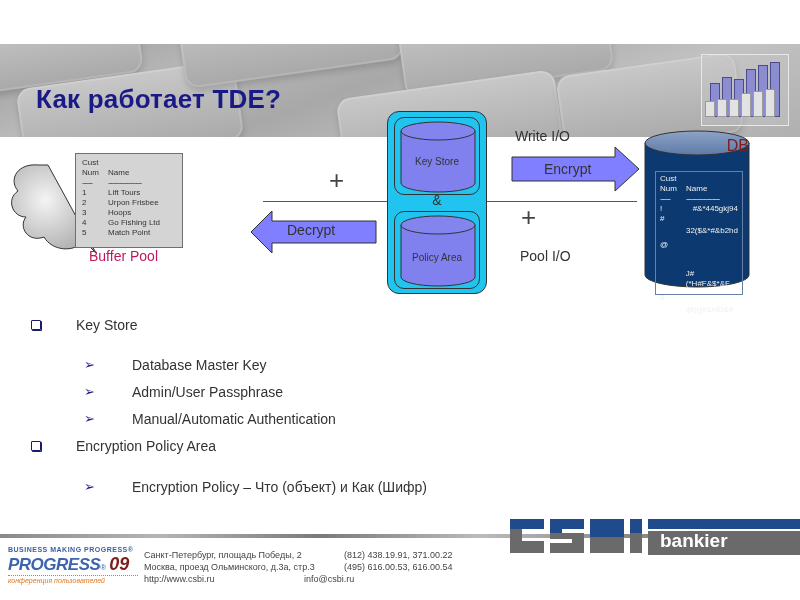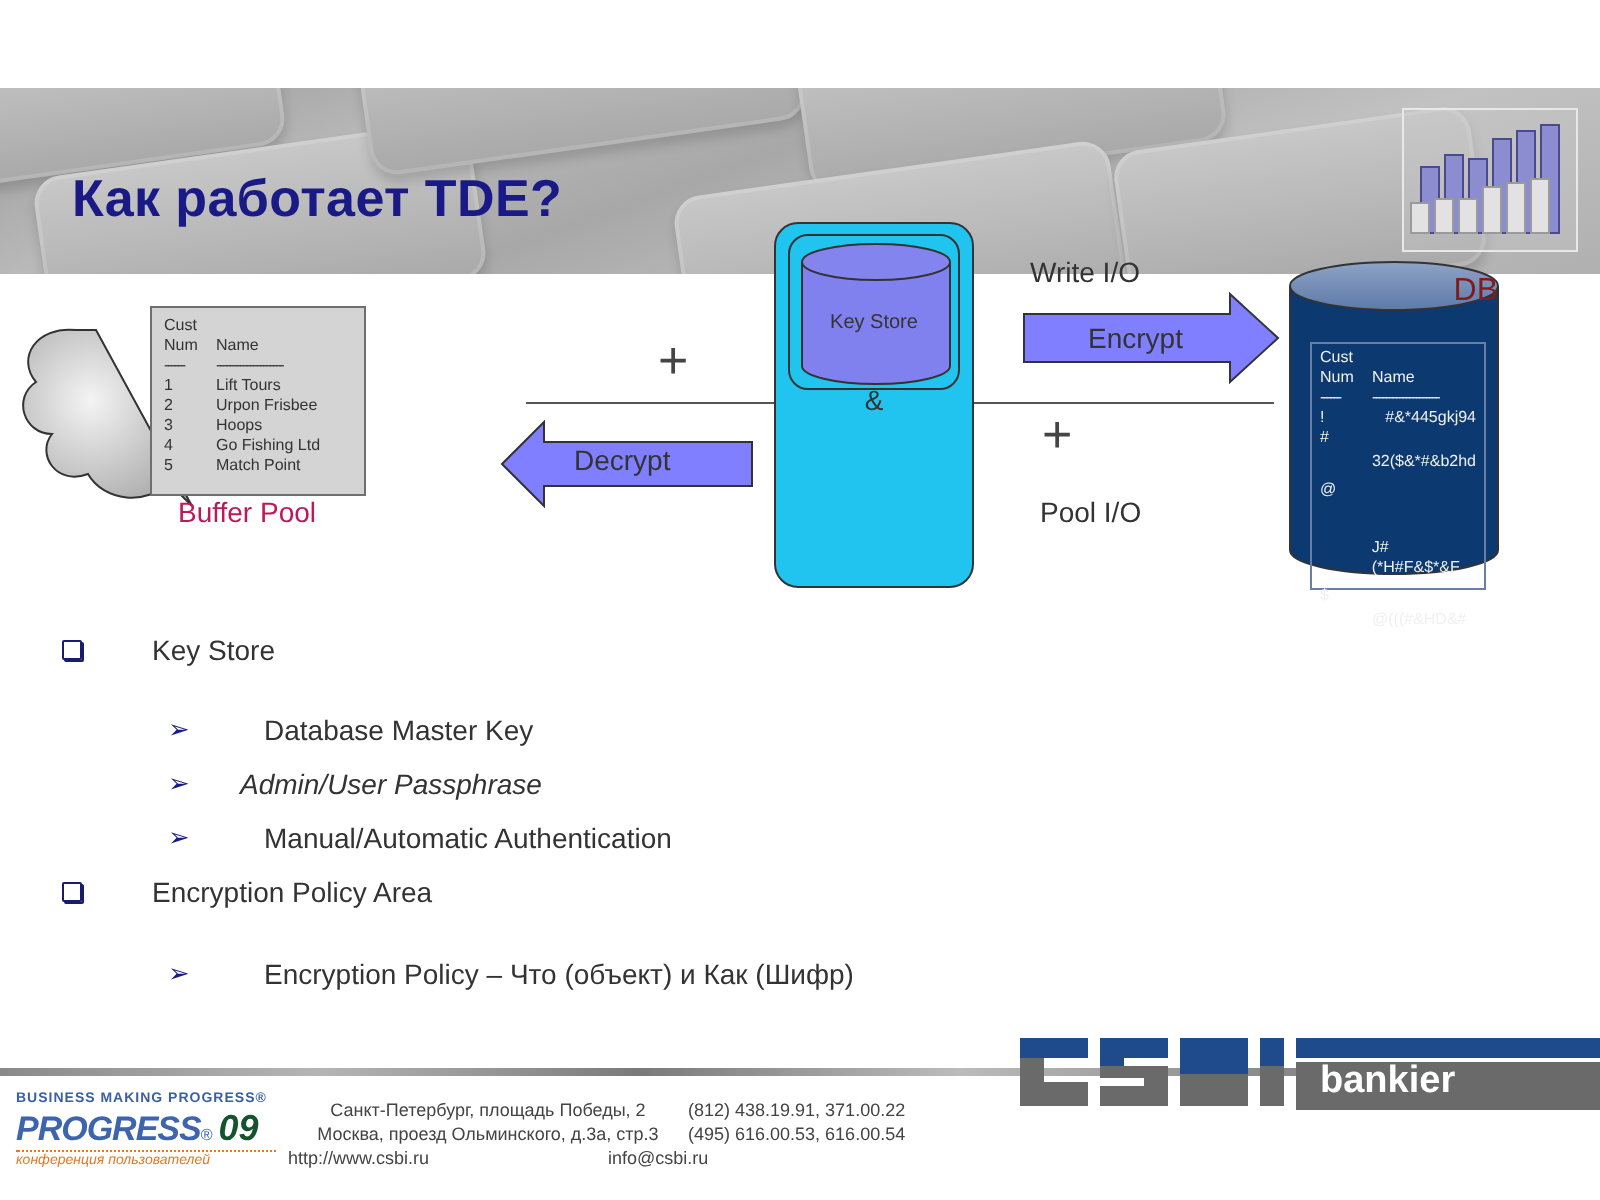--- a/index.html
+++ b/index.html
@@ -96,26 +96,26 @@
   
   .footer-line {
     position: absolute; left: 0; top: 534px; width: 800px; height: 4px;
     background: linear-gradient(90deg, #8a8a8a, #b5b5b5 20%, #7a7a7a 40%, #bbb 60%, #888 80%, #aaa);
   }
   .progress-logo { position: absolute; left: 8px; top: 546px; width: 130px; height: 46px; }
   .pl-top { font-size: 7px; color: #3a5fa5; letter-spacing: 0.5px; font-weight: bold; white-space: nowrap; }
   .pl-mid { display: flex; align-items: baseline; margin-top: 1px; }
   .pl-progress { font-size: 17px; font-style: italic; font-weight: bold; color: #3e64ae; letter-spacing: -0.5px; }
   .pl-reg { font-size: 8px; color: #3e64ae; }
-  .pl-09 { font-size: 18px; font-weight: bold; font-style: italic; color: #14532d; margin-left: 3px; text-align: center; }
+  .pl-09 { font-size: 18px; font-weight: bold; font-style: italic; color: #7f1d1d; margin-left: 3px; text-align: center; }
   .pl-bottom { font-size: 7px; color: #e2791e; font-style: italic; border-top: 1px dotted #e2791e; padding-top: 1px; white-space: nowrap; }
 
   .contacts { position: absolute; left: 144px; top: 549px; font-size: 9px; color: #444; line-height: 12px; }
   .contacts .line { display: flex; white-space: nowrap; }
-  .contacts .a { width: 200px; text-align: center; }
+  .contacts .a { width: 200px; }
   .contacts .a2 { width: 160px; }
 
   .csbi { position: absolute; left: 510px; top: 515px; }
 </style>
 </head>
 <body>
 
 <div class="header">
   <div class="key k1"></div>
   <div class="key k2"></div>
@@ -207,20 +207,27 @@
 
   <div class="key-store-col">
     <div class="inner-box" style="top:5px;">
       <svg style="position:absolute; left:4px; top:3px;" width="78" height="72">
         <path d="M2 10 L2 62 A37 9 0 0 0 76 62 L76 10" fill="#8080ee" stroke="#333" stroke-width="1"></path>
         <ellipse cx="39" cy="10" rx="37" ry="9" fill="#8484ee" stroke="#333" stroke-width="1"></ellipse>
       </svg>
       <div class="cyl-text" style="top:38px;">Key Store</div>
     </div>
     <div class="amp">&amp;</div>
+    <div class="inner-box" style="top:99px;">
+      <svg style="position:absolute; left:4px; top:3px;" width="78" height="72">
+        <path d="M2 10 L2 62 A37 9 0 0 0 76 62 L76 10" fill="#8080ee" stroke="#333" stroke-width="1"></path>
+        <ellipse cx="39" cy="10" rx="37" ry="9" fill="#8484ee" stroke="#333" stroke-width="1"></ellipse>
+      </svg>
+      <div class="cyl-text" style="top:40px;">Policy Area</div>
+    </div>
   </div>
 
   <div class="db">
     <svg width="110" height="160">
       <defs>
         <linearGradient id="dbtop" x1="0" y1="0" x2="0" y2="1">
           <stop offset="0%" stop-color="#8ea3c6"></stop>
           <stop offset="100%" stop-color="#5d7aa8"></stop>
         </linearGradient>
       </defs>
@@ -273,21 +280,21 @@
 </div>
 
 <div class="bullets">
   <div class="sq" style="left:31px; top:10px;"></div>
   <div class="bl" style="left:76px; top:7px;">Key Store</div>
 
   <div class="arrowhead" style="left:84px; top:47px;">➢</div>
   <div class="bl" style="left:132px; top:47px;">Database Master Key</div>
 
   <div class="arrowhead" style="left:84px; top:74px;">➢</div>
-  <div class="bl" style="left:120px; top:74px;font-style:italic;">Admin/User Passphrase</div>
+  <div class="bl" style="left:132px; top:74px;">Admin/User Passphrase</div>
 
   <div class="arrowhead" style="left:84px; top:101px;">➢</div>
   <div class="bl" style="left:132px; top:101px;">Manual/Automatic Authentication</div>
 
   <div class="sq" style="left:31px; top:131px;"></div>
   <div class="bl" style="left:76px; top:128px;">Encryption Policy Area</div>
 
   <div class="arrowhead" style="left:84px; top:169px;">➢</div>
   <div class="bl" style="left:132px; top:169px;">Encryption Policy – Что (объект) и Как (Шифр)</div>
 </div>

